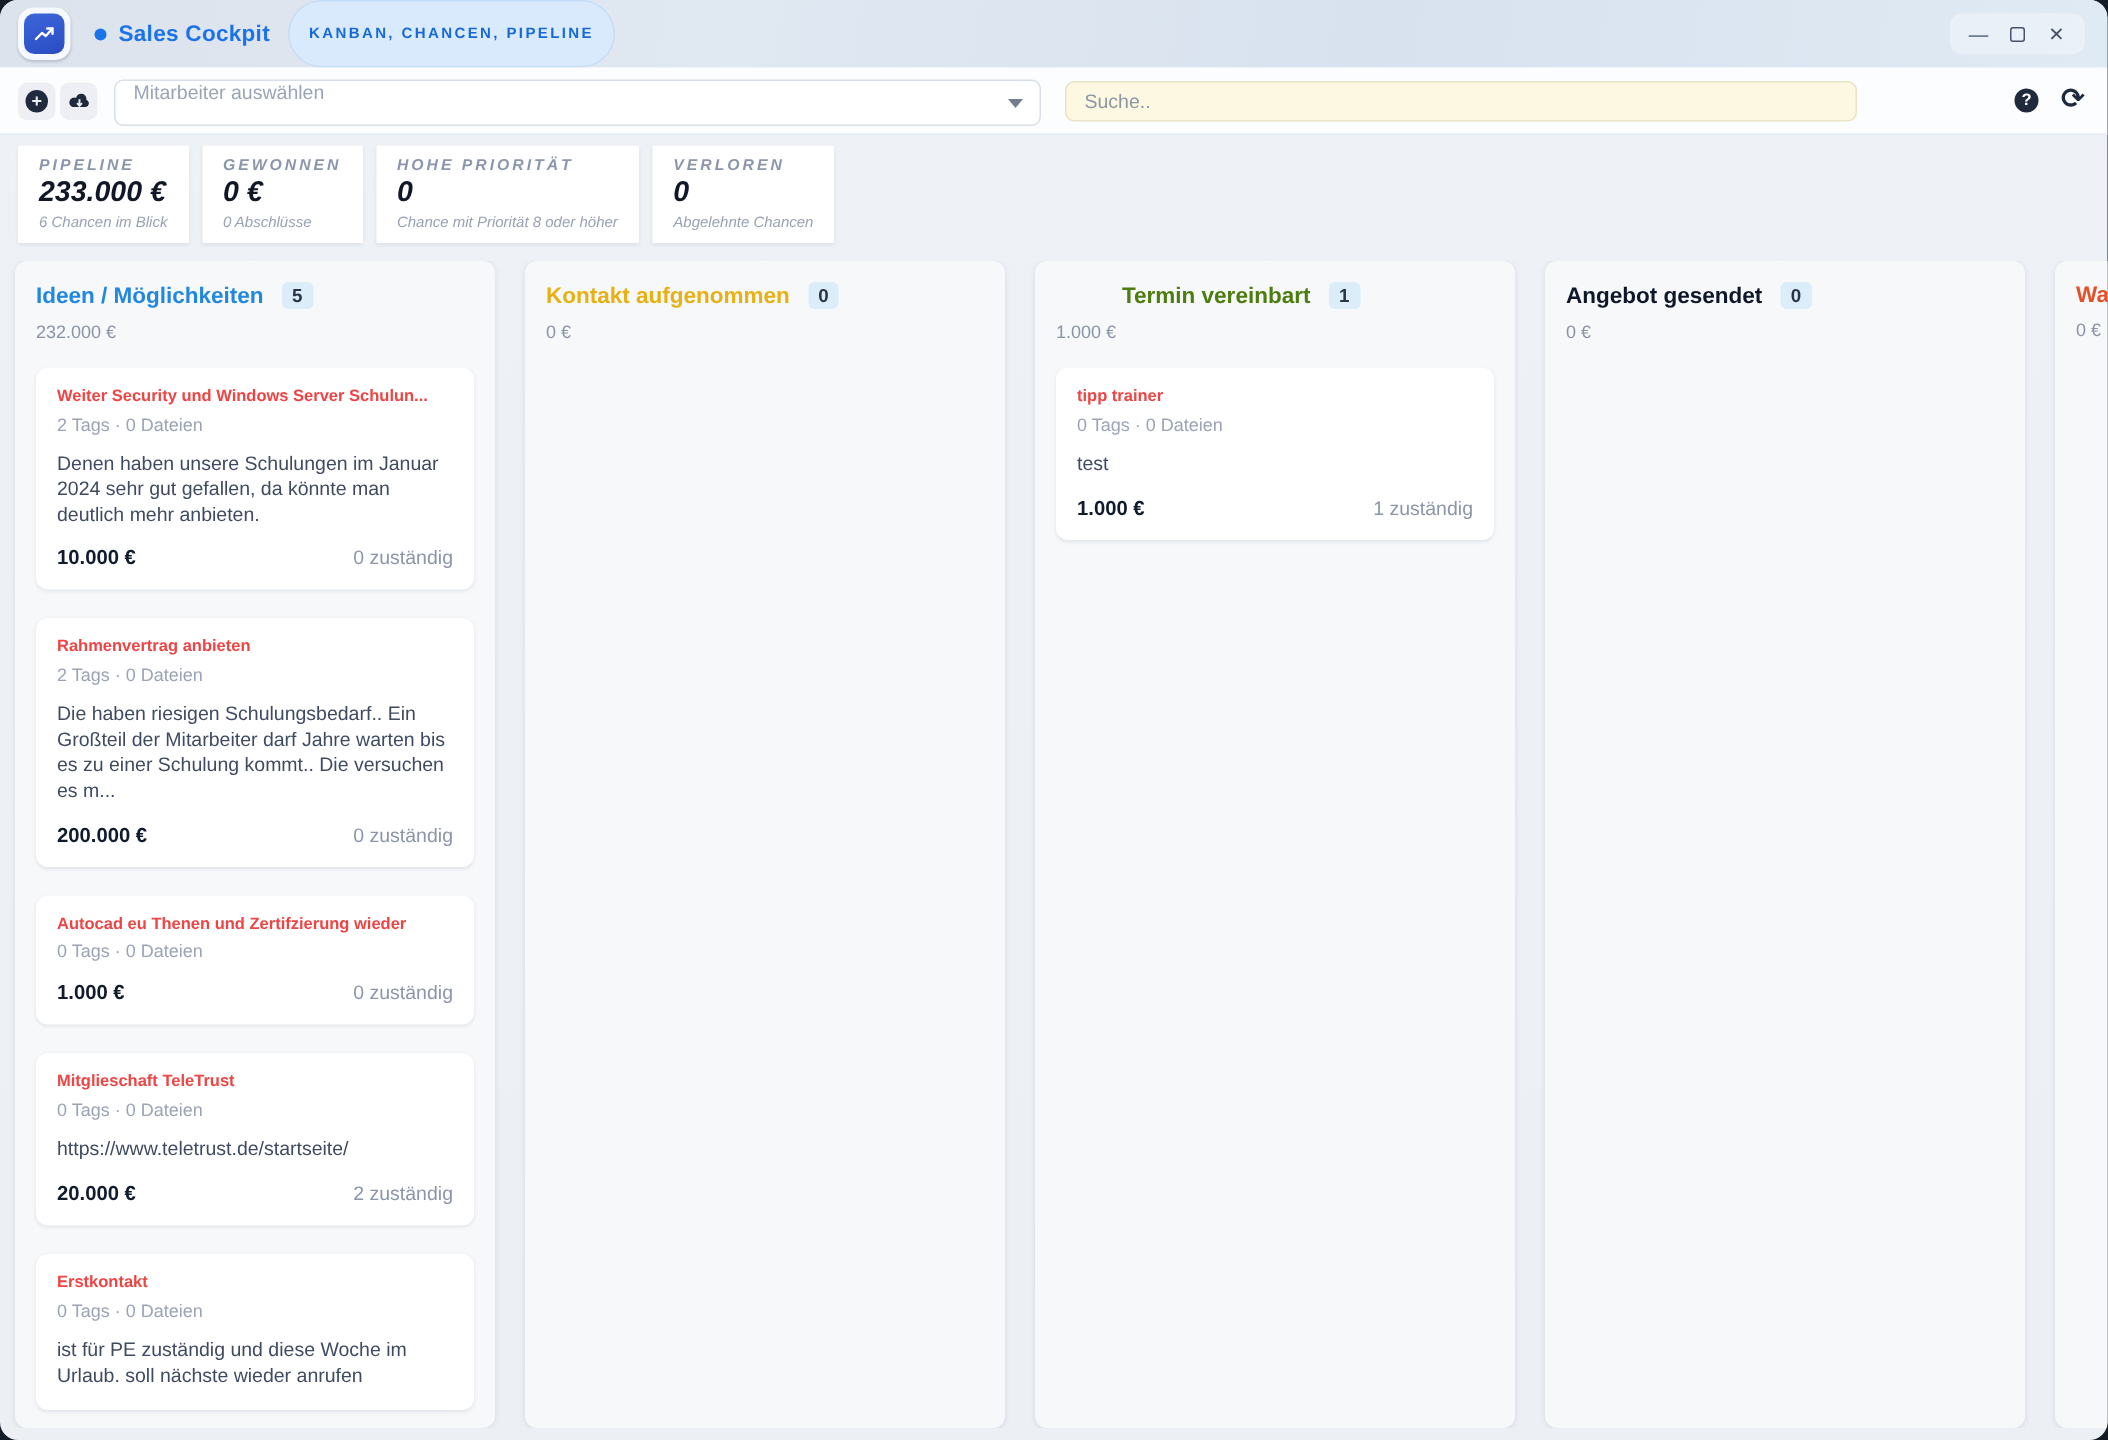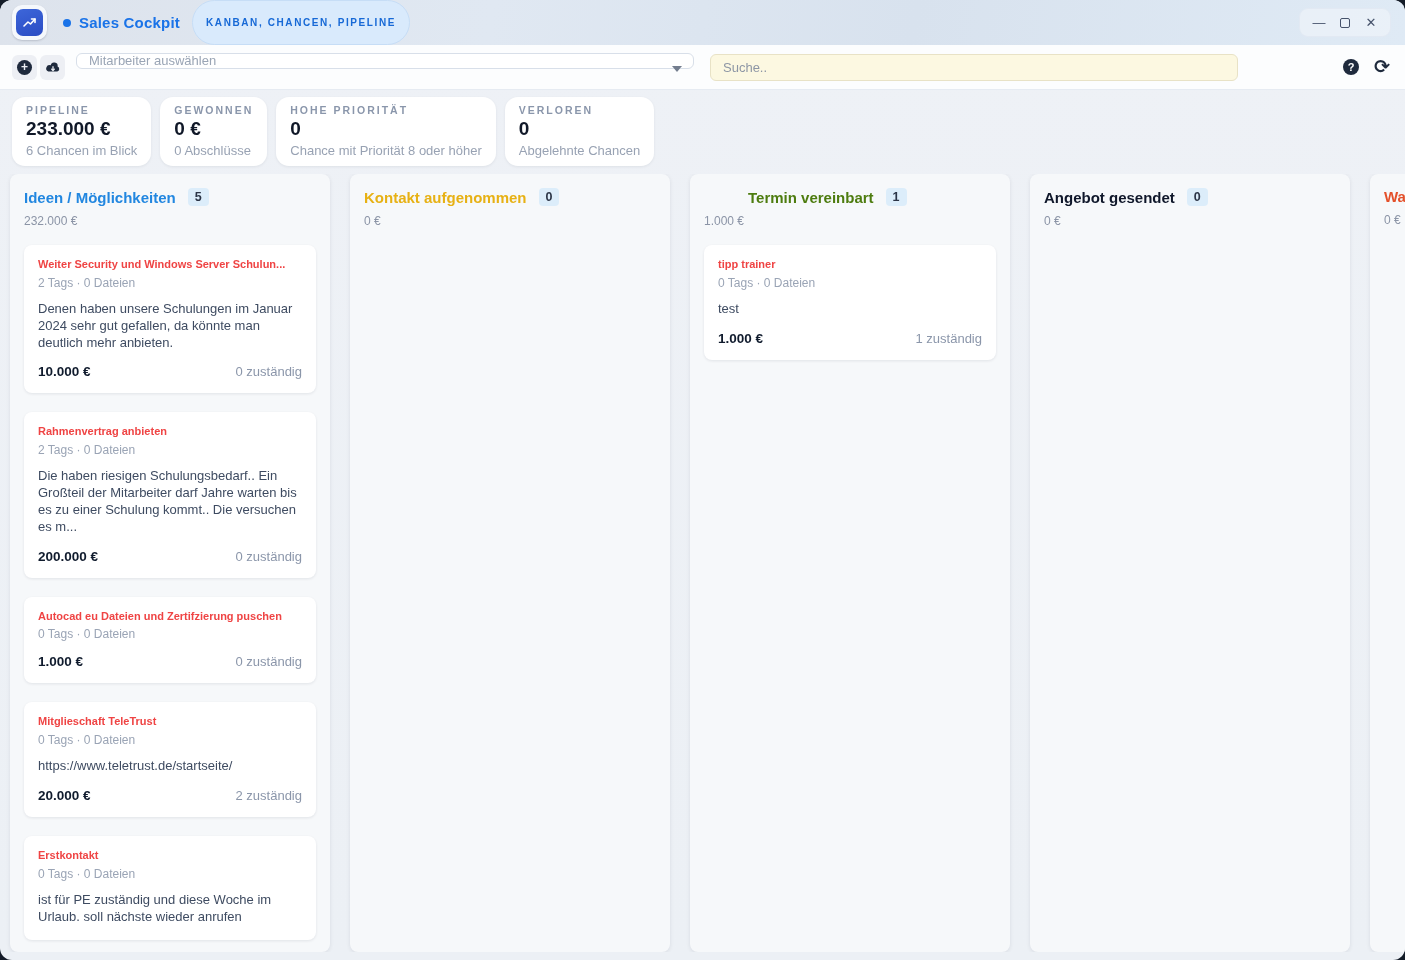--- a/index.html
+++ b/index.html
@@ -50,24 +50,24 @@
     position:absolute; top:10px; width:25px; height:25px; border-radius:6px;
     background:#edeff4; display:flex; align-items:center; justify-content:center; cursor:pointer;
   }
   .tool-btn.add { left:12px; }
   .tool-btn.cloud { left:40px; }
   .plus-circle {
     width:15px; height:15px; border-radius:50%; background:#1f2a3d; color:#edeff4;
     font-size:12px; font-weight:bold; line-height:14px; text-align:center; display:block;
   }
   .select-input {
-    position:absolute; left:76px; top:8px; width:618px; height:16px;
+    position:absolute; left:76px; top:8px; width:618px; height:31px;
     background:#fff; border:1px solid #d8dfe9; border-radius:6px;
     font-size:13px; color:#9aa5b5; padding:0 26px 0 12px;
-    display:flex; align-items:flex-end;
+    display:flex; align-items:flex-start;
   }
   .caret-down {
     position:absolute; right:11px; top:12px; width:0; height:0;
     border-left:5px solid transparent; border-right:5px solid transparent;
     border-top:6px solid #737d8e;
   }
   .search-input {
     position:absolute; left:710px; top:9px; width:528px; height:27px;
     background:#fcf8e1; border:1px solid #e8e2c6; border-radius:6px;
     font-size:13px; color:#8d96a5; padding:0 12px; outline:none;
@@ -79,26 +79,27 @@
     background:#1f2a3d; color:#fff; font-size:11px; font-weight:bold;
     display:flex; align-items:center; justify-content:center; cursor:pointer;
   }
   .refresh-icon {
     position:absolute; left:1372px; top:11px; width:20px; height:22px;
     color:#1f2a3d; font-size:19px; font-weight:bold; cursor:pointer; line-height:22px; text-align:center;
   }
   
   .stats-row { position:absolute; left:12px; top:97px; display:flex; gap:9px; }
   .stat-card {
-    background:#fff; border-radius:13px; padding:7px 14px 8px 14px; min-height:56px;
+    background:#fff; border-radius:1px; padding:7px 14px 8px 14px; min-height:56px;
     box-shadow:0 1px 3px rgba(16,24,40,.07);
+    font-style:italic;
   }
   .stat-label { font-size:10.5px; font-weight:bold; letter-spacing:2px; color:#8a96ab; }
   .stat-value { font-size:19px; font-weight:bold; color:#101828; margin-top:2px; }
-  .stat-sub { font-size:13px; color:#98a2b3; margin-top:3px; }
+  .stat-sub { font-size:10px; color:#98a2b3; margin-top:3px; }
   
   .board {
     position:absolute; left:2px; top:174px; width:1405px; height:778px;
     display:flex; gap:20px; padding-left:8px; overflow:hidden;
   }
   .kanban-column {
     flex:0 0 320px; width:320px; height:778px;
     background:#f6f8fa; border-radius:8px;
     box-shadow:0 1px 4px rgba(16,24,40,.09);
     padding:12px 14px; overflow:hidden;
@@ -215,21 +216,21 @@
           <div class="card-title">Rahmenvertrag anbieten</div>
           <div class="card-meta">2 Tags · 0 Dateien</div>
           <div class="card-desc">Die haben riesigen Schulungsbedarf.. Ein Großteil der Mitarbeiter darf Jahre warten bis es zu einer Schulung kommt.. Die versuchen es m...</div>
           <div class="card-footer">
             <span class="card-value">200.000 €</span>
             <span class="card-assigned">0 zuständig</span>
           </div>
         </div>
 
         <div class="kanban-card">
-          <div class="card-title">Autocad eu Dateien und Zertifzierung puschen</div>
+          <div class="card-title">Autocad eu Thenen und Zertifzierung wieder</div>
           <div class="card-meta">0 Tags · 0 Dateien</div>
 
           <div class="card-footer">
             <span class="card-value">1.000 €</span>
             <span class="card-assigned">0 zuständig</span>
           </div>
         </div>
 
         <div class="kanban-card">
           <div class="card-title">Mitglieschaft TeleTrust</div>

